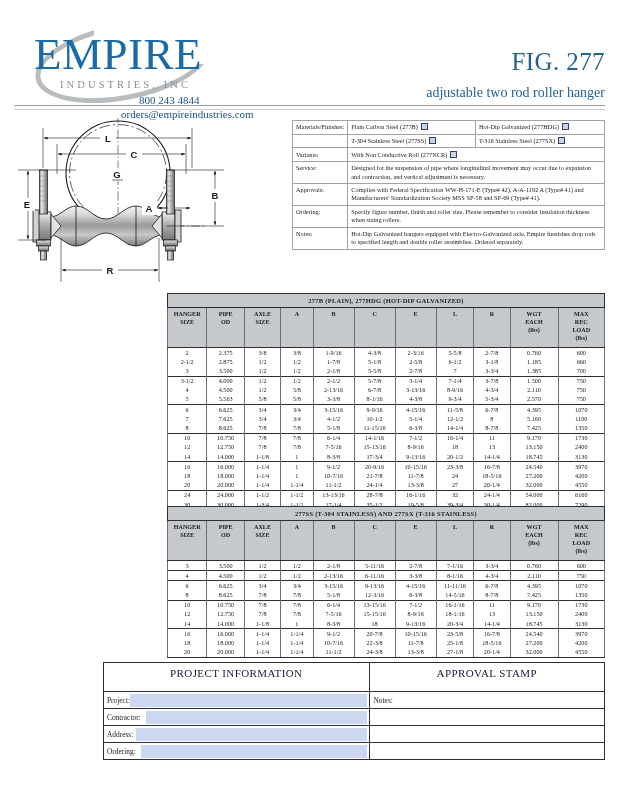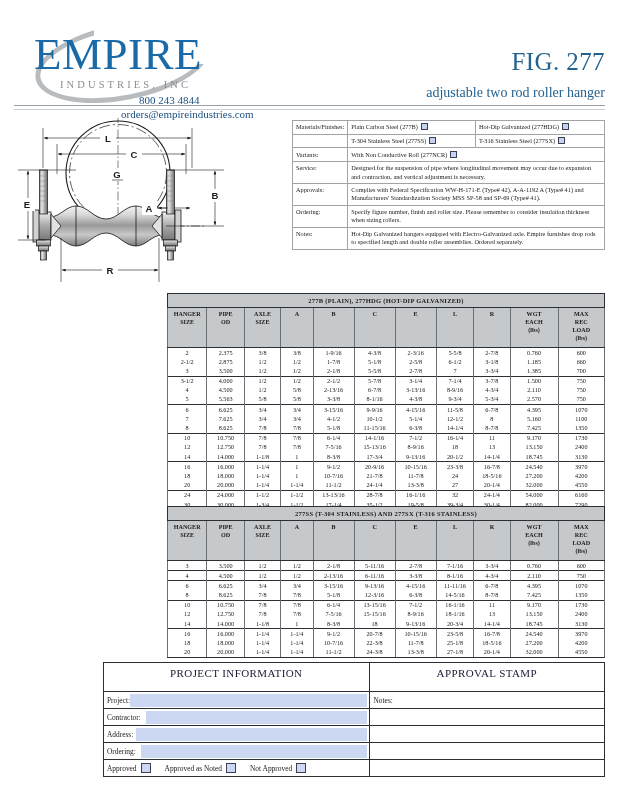--- a/index.html
+++ b/index.html
@@ -908,27 +908,14 @@
     </tr>
     <tr>
       <td>
         <div class="fld" id="f-engineer">
           <span class="fld-label">Ordering:</span>
           <span class="fld-input"></span>
         </div>
       </td>
       <td></td>
     </tr>
-    <tr>
-      <td>
-        <div class="approve-row" id="approve-row">
-            <span>Approved</span>
-            <span class="apx"></span>
-            <span>Approved as Noted</span>
-            <span class="apx"></span>
-            <span>Not Approved</span>
-            <span class="apx"></span>
-          </div>
-      </td>
-      <td></td>
-    </tr>
   </tbody>
 </table>
 
 </body></html>

